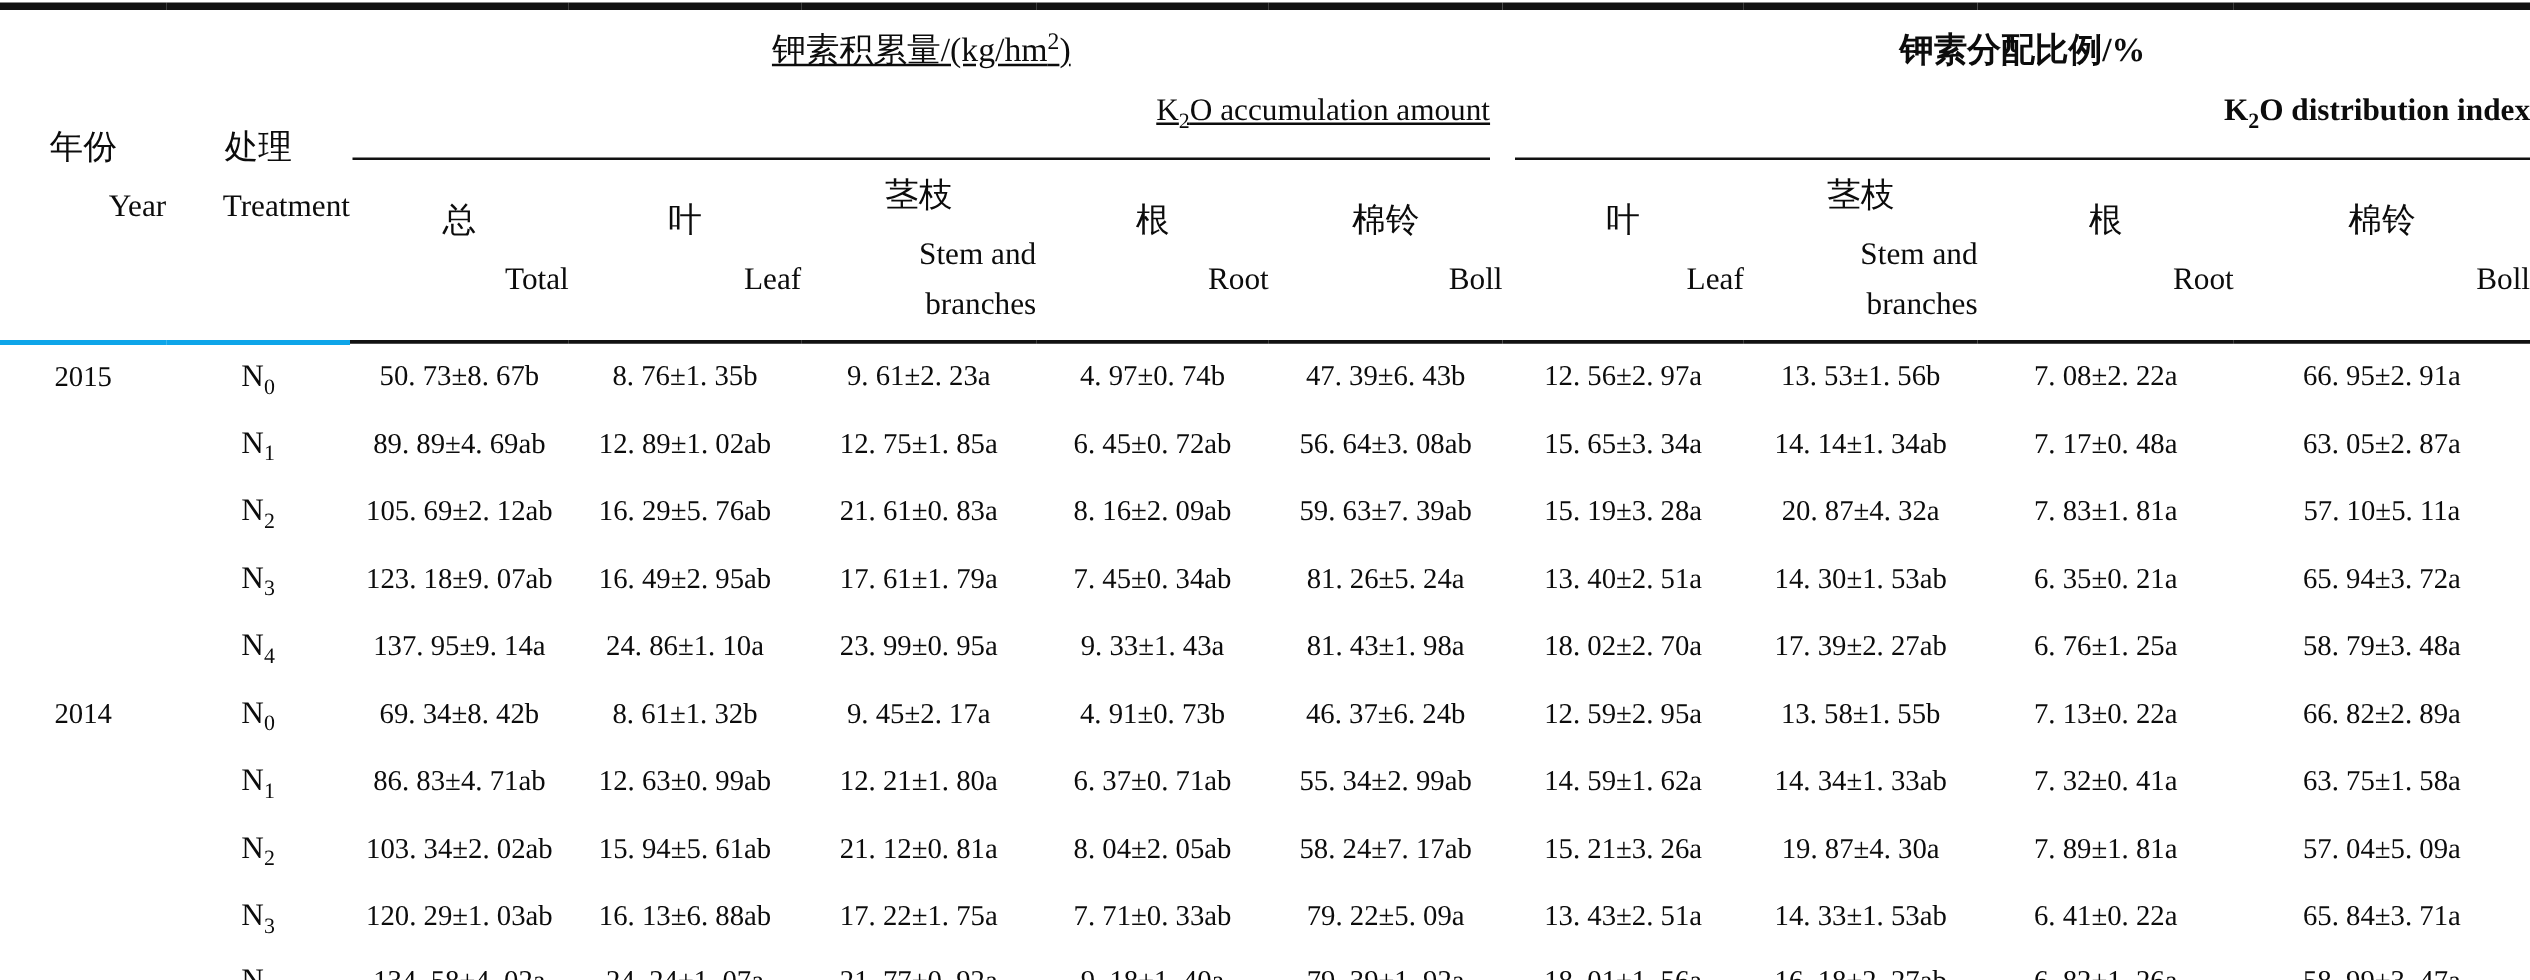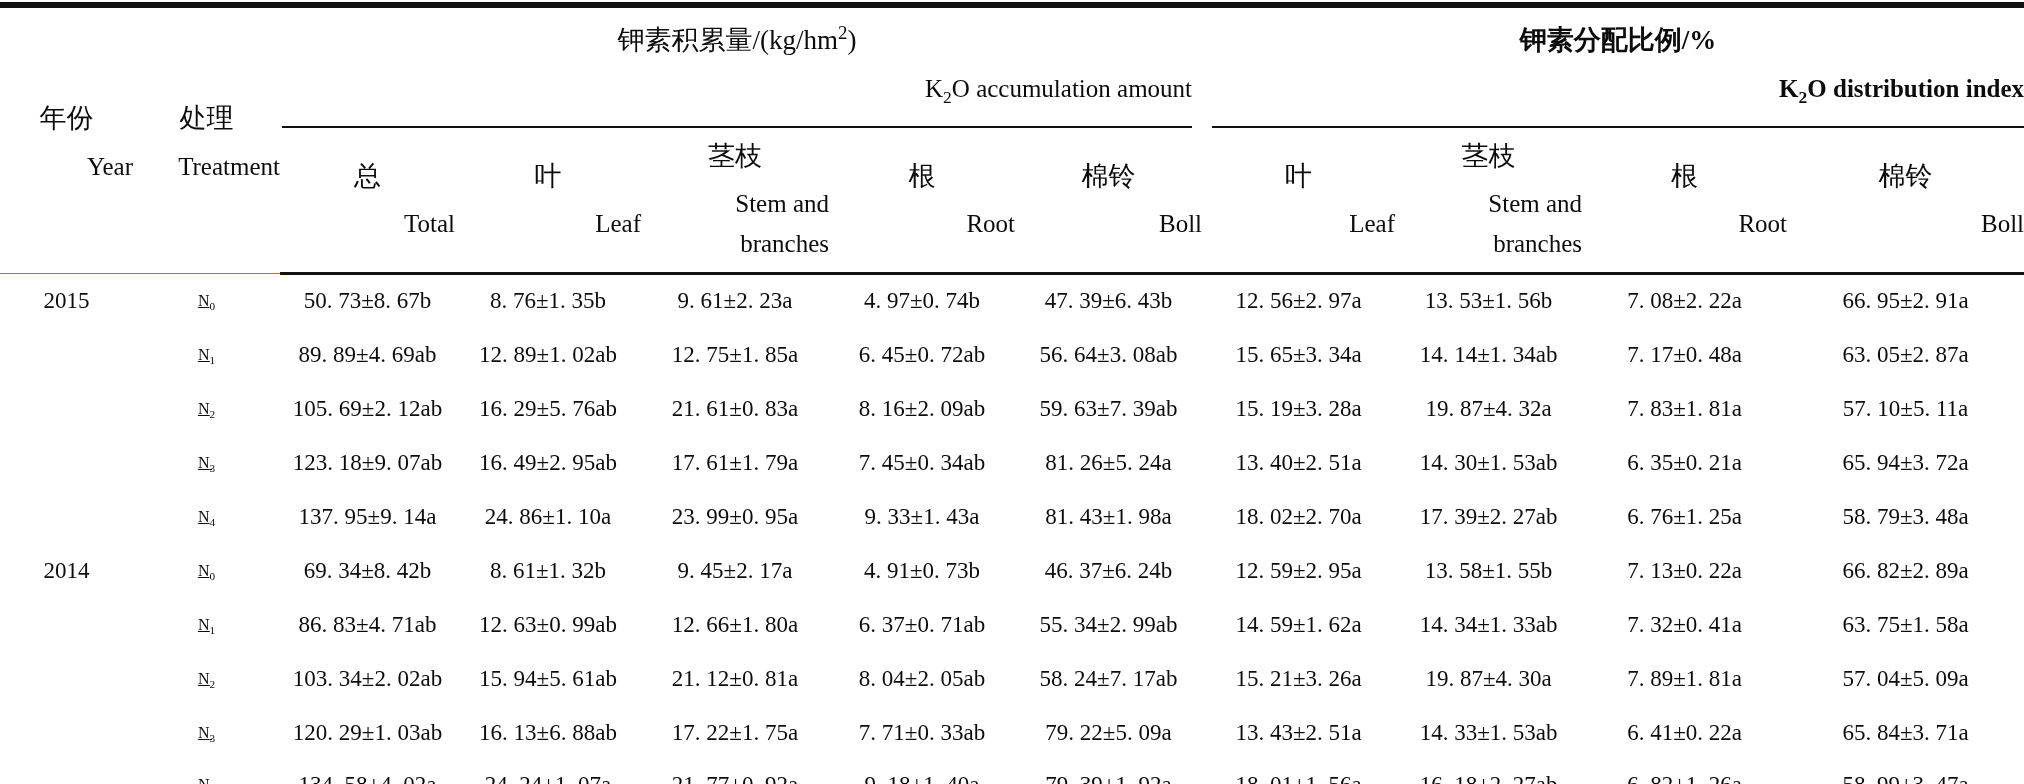--- a/index.html
+++ b/index.html
@@ -7,34 +7,34 @@
     width:2024px;height:784px;background:#ffffff;overflow:hidden;
     font-family:"Liberation Serif","DejaVu Serif",serif;
     color:#0c0c0c;box-sizing:border-box;padding-top:2px;
   }
   table.three-line{
     width:2024px;table-layout:fixed;border-collapse:collapse;
     border-top:6px solid #111;border-bottom:6px solid #111;
   }
   th,td{font-weight:normal;padding:0;text-align:center;vertical-align:middle;}
   
-  tr.group-row th.side{height:224px;font-size:26px;line-height:44px;border-bottom:1px solid #0ea5e9;}
+  tr.group-row th.side{height:224px;font-size:26px;line-height:44px;border-bottom:4px solid #0ea5e9;}
   tr.group-row th.group{height:118px;vertical-align:middle;}
   .group-inner{padding:6px 0 14px 0;border-bottom:2px solid #111;}
-  th.g1 .group-inner{margin:0 10px 0 2px;}
+  th.g1 .group-inner{margin:0 10px 0 2px;text-decoration:underline;}
   th.g2 .group-inner{margin:0 0 0 10px;font-weight:bold;}
   .hz{font-size:27px;line-height:52px;}
   .he{font-size:25px;line-height:46px;text-align:right;}
   tr.sub-row th{height:106px;border-bottom:3px solid #111;vertical-align:middle;padding-bottom:8px;}
   tr.sub-row .hz{line-height:56px;}
   tr.sub-row .he{line-height:40px;}
   
   tbody tr{height:54px;}
   tbody td{font-size:23px;white-space:nowrap;}
-  td.treat{font-size:16px;text-decoration:underline;}
+  td.treat{font-size:25px;}
   sub{font-size:70%;line-height:0;}
   sup{font-size:70%;line-height:0;}
 </style>
 </head>
 <body>
 
 <div class="page">
   <table class="three-line">
     <colgroup>
       <col style="width:133px">
@@ -140,21 +140,21 @@
         </tr>
         <tr>
           <td></td>
           <td class="treat">N<sub>2</sub></td>
           <td>105. 69±2. 12ab</td>
           <td>16. 29±5. 76ab</td>
           <td>21. 61±0. 83a</td>
           <td>8. 16±2. 09ab</td>
           <td>59. 63±7. 39ab</td>
           <td>15. 19±3. 28a</td>
-          <td>19. 87±4. 32a</td>
+          <td>20. 87±4. 32a</td>
           <td>7. 83±1. 81a</td>
           <td>57. 10±5. 11a</td>
         </tr>
         <tr>
           <td></td>
           <td class="treat">N<sub>3</sub></td>
           <td>123. 18±9. 07ab</td>
           <td>16. 49±2. 95ab</td>
           <td>17. 61±1. 79a</td>
           <td>7. 45±0. 34ab</td>
@@ -188,21 +188,21 @@
           <td>12. 59±2. 95a</td>
           <td>13. 58±1. 55b</td>
           <td>7. 13±0. 22a</td>
           <td>66. 82±2. 89a</td>
         </tr>
         <tr>
           <td></td>
           <td class="treat">N<sub>1</sub></td>
           <td>86. 83±4. 71ab</td>
           <td>12. 63±0. 99ab</td>
-          <td>12. 66±1. 80a</td>
+          <td>12. 21±1. 80a</td>
           <td>6. 37±0. 71ab</td>
           <td>55. 34±2. 99ab</td>
           <td>14. 59±1. 62a</td>
           <td>14. 34±1. 33ab</td>
           <td>7. 32±0. 41a</td>
           <td>63. 75±1. 58a</td>
         </tr>
         <tr>
           <td></td>
           <td class="treat">N<sub>2</sub></td>

